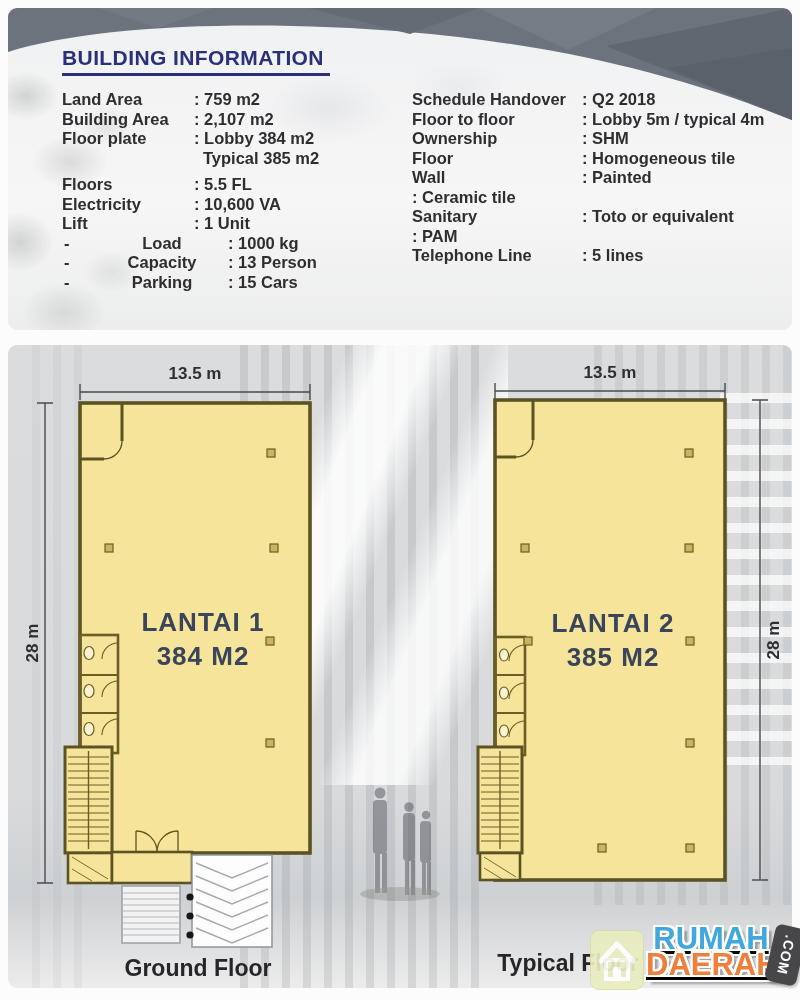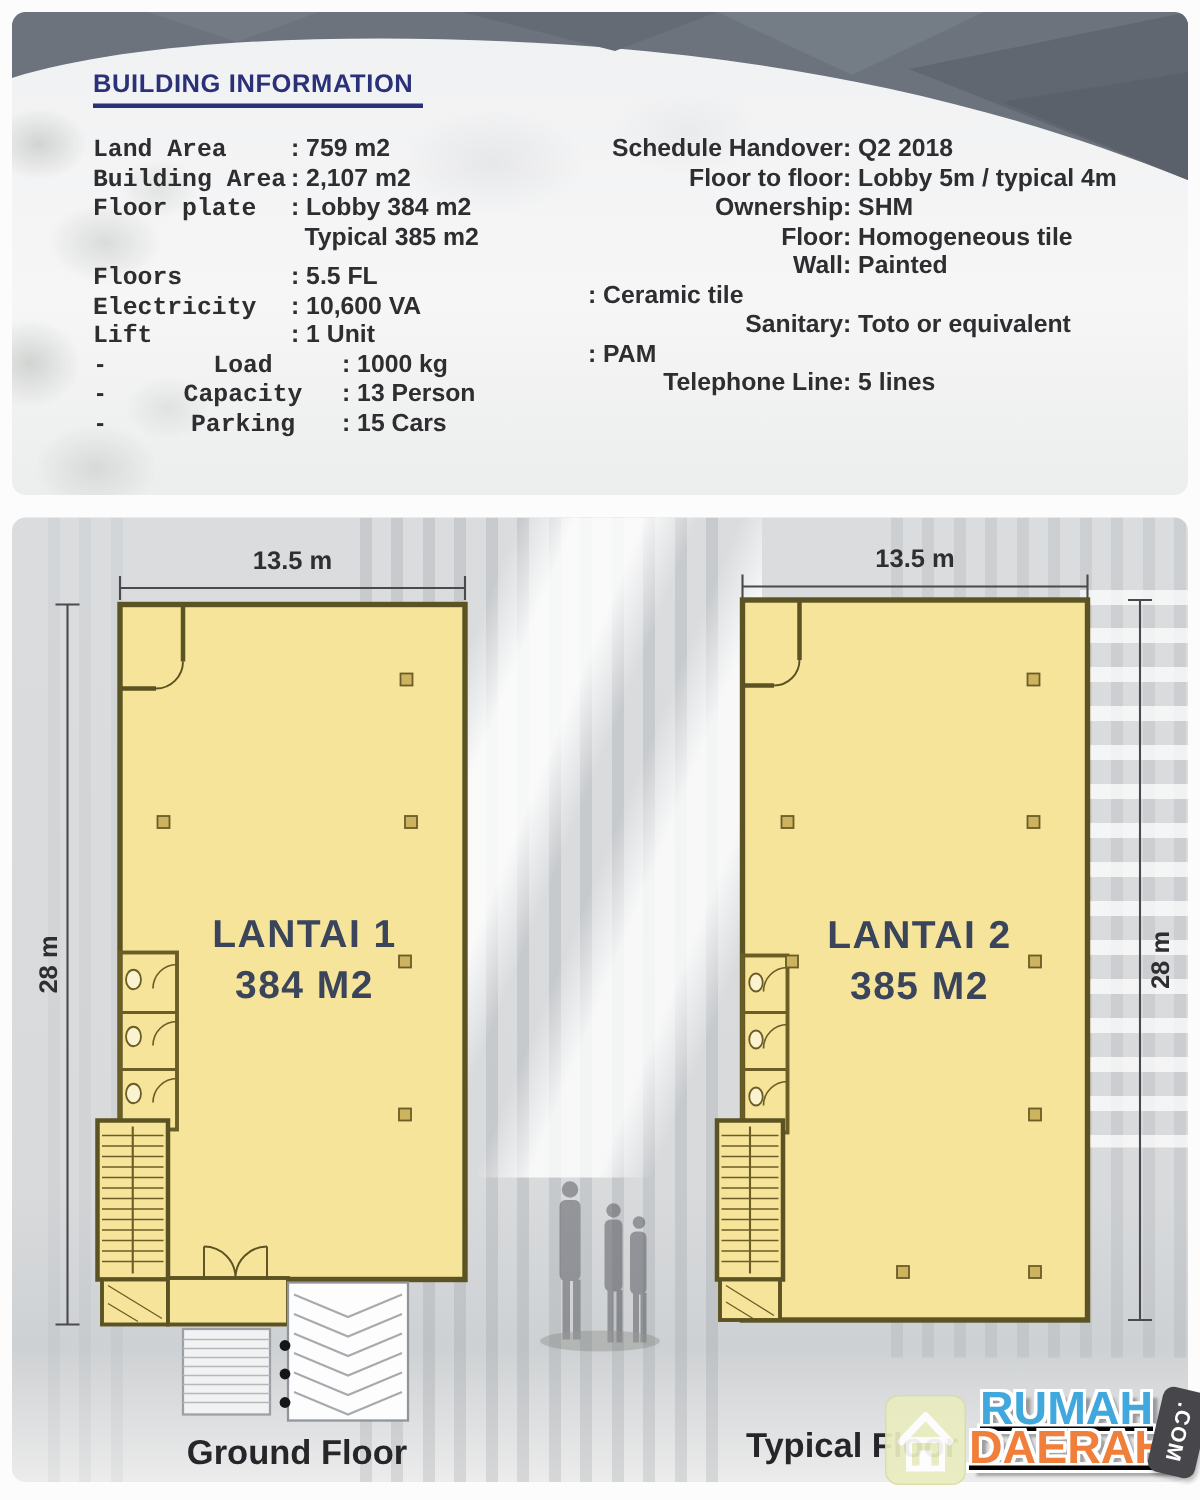--- a/index.html
+++ b/index.html
@@ -17,31 +17,31 @@
       radial-gradient(54px 38px at 62px 128px, rgba(148,153,146,.34), transparent 70%),
       radial-gradient(48px 42px at 12px 208px, rgba(138,144,136,.40), transparent 70%),
       radial-gradient(58px 42px at 56px 278px, rgba(148,153,146,.30), transparent 70%),
       radial-gradient(36px 28px at 98px 92px, rgba(158,162,156,.26), transparent 70%),
       radial-gradient(40px 30px at 104px 238px, rgba(158,162,156,.24), transparent 70%);}
   .faint-render{position:absolute;left:200px;top:40px;width:340px;height:120px;opacity:.35;
     background-image:
       radial-gradient(90px 50px at 120px 60px, rgba(170,174,178,.5), transparent 70%),
       radial-gradient(70px 40px at 250px 40px, rgba(180,184,188,.4), transparent 70%);}
 
-  .bi-title{position:absolute;left:54px;top:38px;font-size:17px;font-weight:800;
+  .bi-title{position:absolute;left:54px;top:38px;font-size:21px;font-weight:800;
             letter-spacing:.4px;color:#2b3178;border-bottom:3px solid #2b3178;
             padding:0 6px 3px 0;}
 
   .info-col{position:absolute;top:82px;font-size:16.5px;font-weight:700;color:#2e2e31;}
   .info-col.left{left:54px;width:340px;}
-  .info-col.right{left:384px;width:372px;text-align:right;}
+  .info-col.right{left:404px;width:372px;}
   .irow{position:relative;display:flex;line-height:19.5px;}
   .irow.gap-above{margin-top:7px;}
   .irow .bullet{position:absolute;left:2px;width:12px;}
-  .info-col.left  .lbl{width:132px;flex:0 0 132px;font-family:Liberation Mono, monospace;}
+  .info-col.left  .lbl{width:132px;flex:0 0 132px;}
   .info-col.right .lbl{width:170px;flex:0 0 170px;}
   .irow.indent .lbl{padding-left:34px;text-align:center;}
   .val{white-space:nowrap;}
   .val2{padding-left:9px;}
 
   
   .bottom-panel{position:absolute;left:8px;top:345px;width:784px;height:643px;
       background:linear-gradient(180deg,#dadcde 0%,#d8dadc 70%,#ced1d3 86%,#dfe0e1 94%,#ececec 100%);
       border-radius:9px;overflow:hidden;}
   .stripes{position:absolute;top:0;height:100%;

